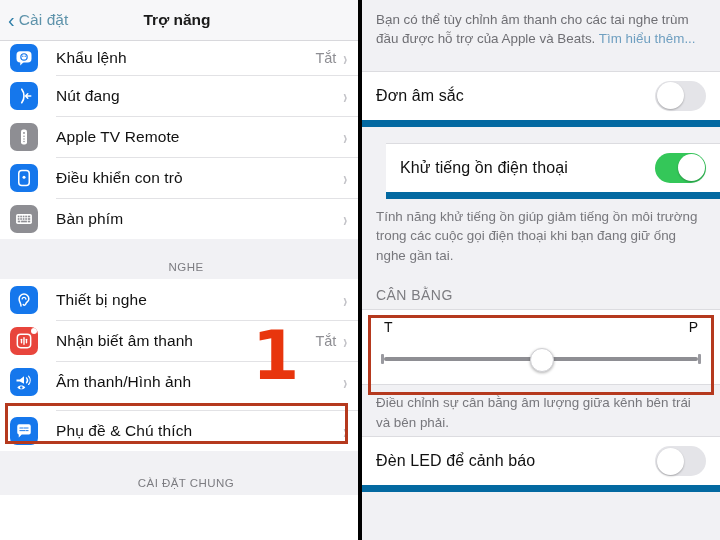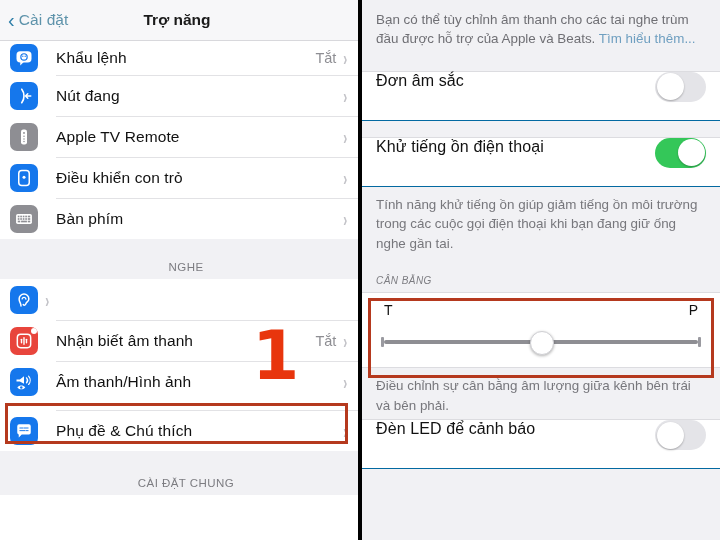--- a/index.html
+++ b/index.html
@@ -58,43 +58,43 @@
   .section-head.tall{padding-top:22px;padding-bottom:6px;}
 
   
   .rp{background:#f1f1f4;height:540px;}
   .blurb{
     background:#f1f1f4;padding:10px 14px 12px 14px;
     font-size:13.4px;line-height:1.45;color:#6f6f74;
   }
   .blurb a{color:#6f9fc0;text-decoration:none;cursor:pointer;}
   .cell{
-    background:#fff;display:flex;
+    background:#fff;display:flex;align-items:center;
     height:48px;padding:0 14px;
-    border-top:1px solid #dcdce0;border-bottom:1px solid #0369a1;
+    border-top:1px solid #dcdce0;border-bottom:7px solid #0369a1;
   }
   .cell-label{flex:1;font-size:16px;color:#111;letter-spacing:.1px;}
   .switch{
     width:51px;height:30px;border-radius:15px;position:relative;flex:none;
     background:#e4e4e8;
   }
   .switch.on{background:#34c759;}
   .knob{
     position:absolute;top:1.5px;left:1.5px;width:27px;height:27px;border-radius:50%;
     background:#fff;box-shadow:0 1px 2px rgba(0,0,0,.28);
   }
   .switch.on .knob{left:auto;right:1.5px;}
 
   .subtext{
     background:#f1f1f4;padding:8px 14px 4px 14px;
     font-size:13.4px;line-height:1.45;color:#77777c;
   }
   .grouphead{
     background:#f1f1f4;padding:16px 0 6px 14px;
-    font-size:10px;color:#7c7c81;letter-spacing:.45px;font-style:italic;
+    font-size:14px;color:#7c7c81;letter-spacing:.45px;
   }
 
   
   .slider-cell{
     background:#fff;height:70px;position:relative;
     border-top:1px solid #dcdce0;border-bottom:1px solid #dcdce0;
   }
   .slider-ends{
     position:absolute;top:9px;left:22px;right:22px;
     display:flex;justify-content:space-between;
@@ -228,20 +228,21 @@
 
     <div class="group">
 
       <div class="row">
         <span class="row-icon" style="background:#1577ec;">
           <svg width="18" height="18" viewBox="0 0 24 24">
               <path d="M8 20 C8 16 5.5 15 5.5 10.5 A6.5 6.5 0 0 1 18.5 10.5 C18.5 14 15 14.5 14.5 17 C14.2 19 12 19.5 11 18" fill="none" stroke="#fff" stroke-width="2" stroke-linecap="round"></path>
               <path d="M9.5 10.5 A2.6 2.6 0 0 1 14.6 10.8" fill="none" stroke="#fff" stroke-width="1.8" stroke-linecap="round"></path>
             </svg>
         </span>
+        <span class="row-label">Thiết bị nghe</span>
         <span class="row-value"></span>
         <span class="row-chev">›</span>
       </div>
 
       <div class="row">
         <span class="row-icon" style="background:#e8453c;position:relative;">
           <svg width="20" height="20" viewBox="0 0 24 24">
               <rect x="4" y="4" width="16" height="16" rx="4" fill="none" stroke="#fff" stroke-width="1.8"></rect>
               <g stroke="#fff" stroke-width="1.7" stroke-linecap="round">
                 <line x1="9" y1="10" x2="9" y2="14"></line>
@@ -302,21 +303,21 @@
     </div>
 
     <div class="cell" style="margin-top:10px;">
       <span class="cell-label">Đơn âm sắc</span>
       <span class="switch">
         <span class="knob"></span>
       </span>
     </div>
 
 
-    <div class="cell" style="margin-top:16px;">
+    <div class="cell" style="margin-top:16px;margin-left:24px;">
       <span class="cell-label">Khử tiếng ồn điện thoại</span>
       <span class="switch on">
         <span class="knob"></span>
       </span>
     </div>
 
     <div class="subtext">Tính năng khử tiếng ồn giúp giảm tiếng ồn môi trường trong các cuộc gọi điện thoại khi bạn đang giữ ống nghe gần tai.</div>
 
     <div class="grouphead" style="padding-top:18px;">CÂN BẰNG</div>
 

